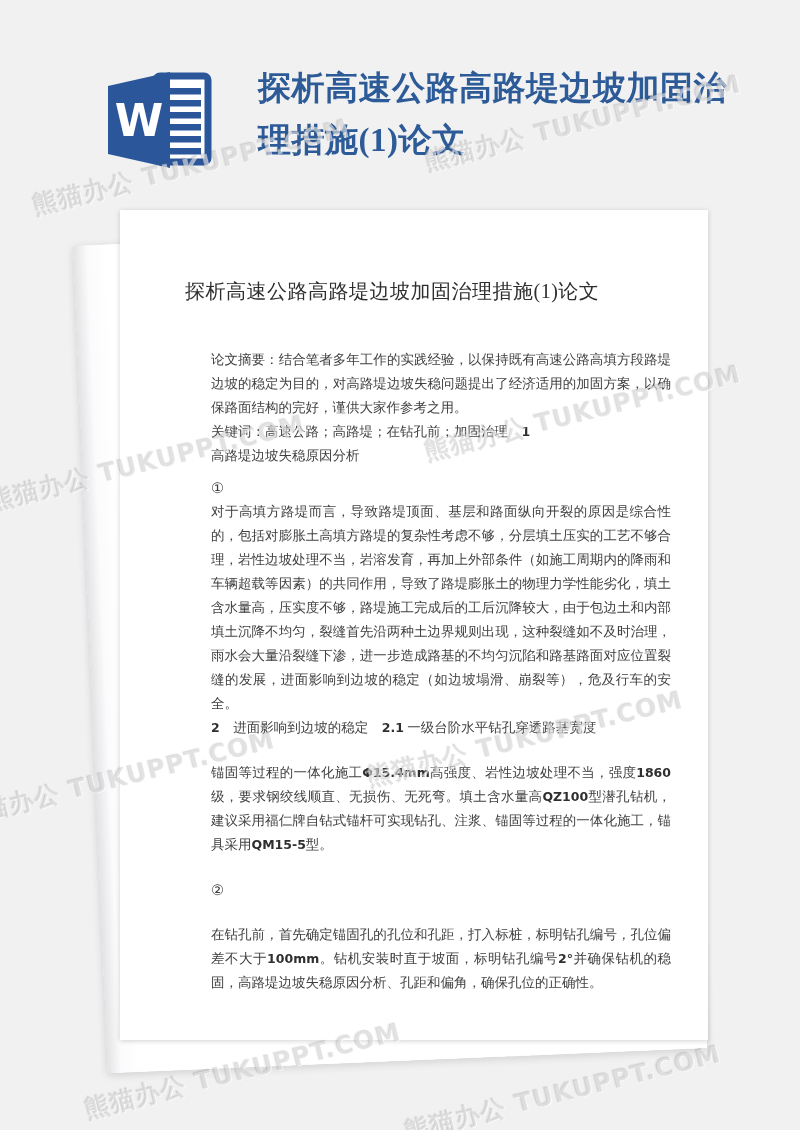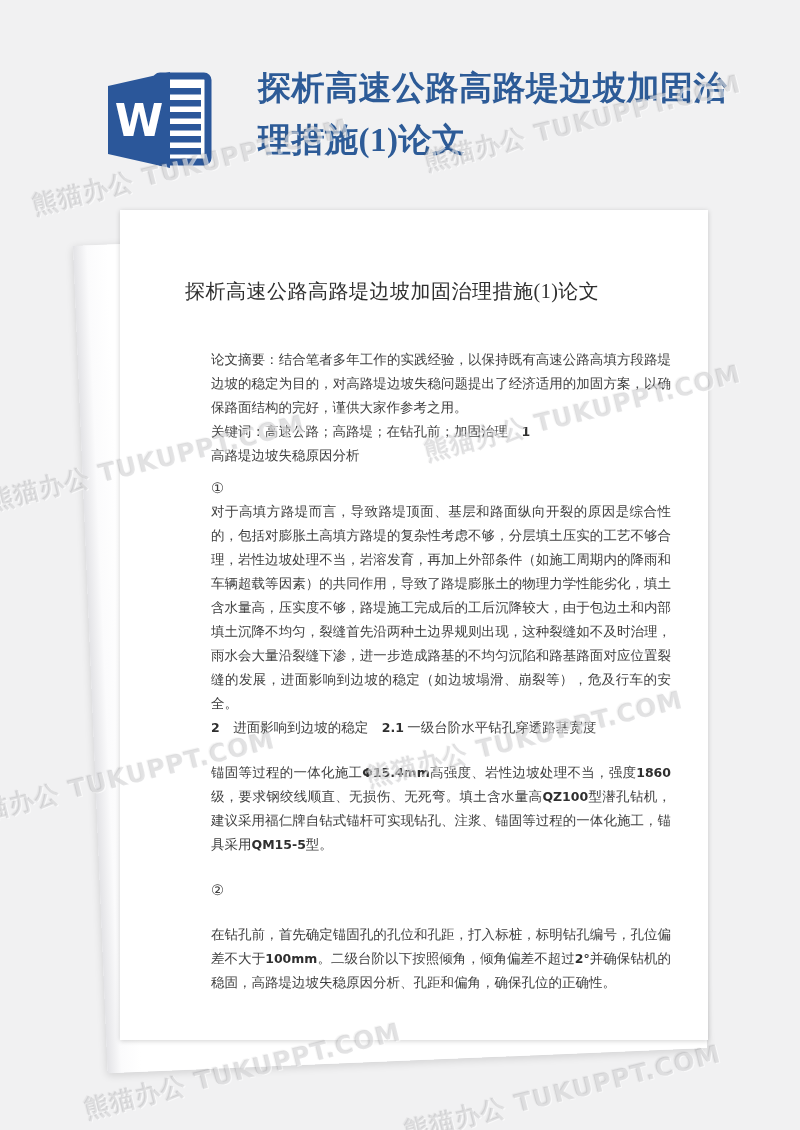--- a/index.html
+++ b/index.html
@@ -78,21 +78,21 @@
     <h2 class="doc-title">探析高速公路高路堤边坡加固治理措施(1)论文</h2>
     <div class="doc-body">
         <p class="para"><span>论文摘要：结合笔者多年工作的实践经验，以保持既有高速公路高填方段路堤边坡的稳定为目的，对高路堤边坡失稳问题提出了经济适用的加固方案，以确保路面结构的完好，谨供大家作参考之用。</span></p>
         <p class="para"><span>关键词：高速公路；高路堤；在钻孔前；加固治理　</span><b>1</b></p>
         <p class="para"><span>高路堤边坡失稳原因分析</span></p>
         <p class="para circled gap-sm"><span>①</span></p>
         <p class="para"><span>对于高填方路堤而言，导致路堤顶面、基层和路面纵向开裂的原因是综合性的，包括对膨胀土高填方路堤的复杂性考虑不够，分层填土压实的工艺不够合理，岩性边坡处理不当，岩溶发育，再加上外部条件（如施工周期内的降雨和车辆超载等因素）的共同作用，导致了路堤膨胀土的物理力学性能劣化，填土含水量高，压实度不够，路堤施工完成后的工后沉降较大，由于包边土和内部填土沉降不均匀，裂缝首先沿两种土边界规则出现，这种裂缝如不及时治理，雨水会大量沿裂缝下渗，进一步造成路基的不均匀沉陷和路基路面对应位置裂缝的发展，进面影响到边坡的稳定（如边坡塌滑、崩裂等），危及行车的安全。</span></p>
         <p class="para"><b>2</b><span>　进面影响到边坡的稳定　</span><b>2.1</b><span> 一级台阶水平钻孔穿透路基宽度</span></p>
         <p class="para gap"><span>锚固等过程的一体化施工</span><b>Φ15.4mm</b><span>高强度、岩性边坡处理不当，强度</span><b>1860</b><span>级，要求钢绞线顺直、无损伤、无死弯。填土含水量高</span><b>QZ100</b><span>型潜孔钻机，建议采用福仁牌自钻式锚杆可实现钻孔、注浆、锚固等过程的一体化施工，锚具采用</span><b>QM15-5</b><span>型。</span></p>
         <p class="para circled gap"><span>②</span></p>
-        <p class="para gap"><span>在钻孔前，首先确定锚固孔的孔位和孔距，打入标桩，标明钻孔编号，孔位偏差不大于</span><b>100mm</b><span>。二级台阶以下按照倾角，倾角偏差不超过</span><b>2°</b><span>并确保钻机的稳固，高路堤边坡失稳原因分析、孔距和偏角，确保孔位的正确性。</span></p>
+        <p class="para gap"><span>在钻孔前，首先确定锚固孔的孔位和孔距，打入标桩，标明钻孔编号，孔位偏差不大于</span><b>100mm</b><span>。钻机安装时直于坡面，标明钻孔编号</span><b>2°</b><span>并确保钻机的稳固，高路堤边坡失稳原因分析、孔距和偏角，确保孔位的正确性。</span></p>
       </div>
   </div>
 
   <div id="wm-layer">
       <div class="wm" style="left: 28px; top: 150px;">熊猫办公 TUKUPPT.COM</div>
       <div class="wm" style="left: 420px; top: 106px;">熊猫办公 TUKUPPT.COM</div>
       <div class="wm" style="left: -16px; top: 446px;">熊猫办公 TUKUPPT.COM</div>
       <div class="wm" style="left: 420px; top: 396px;">熊猫办公 TUKUPPT.COM</div>
       <div class="wm" style="left: -46px; top: 762px;">熊猫办公 TUKUPPT.COM</div>
       <div class="wm" style="left: 362px; top: 722px;">熊猫办公 TUKUPPT.COM</div>

